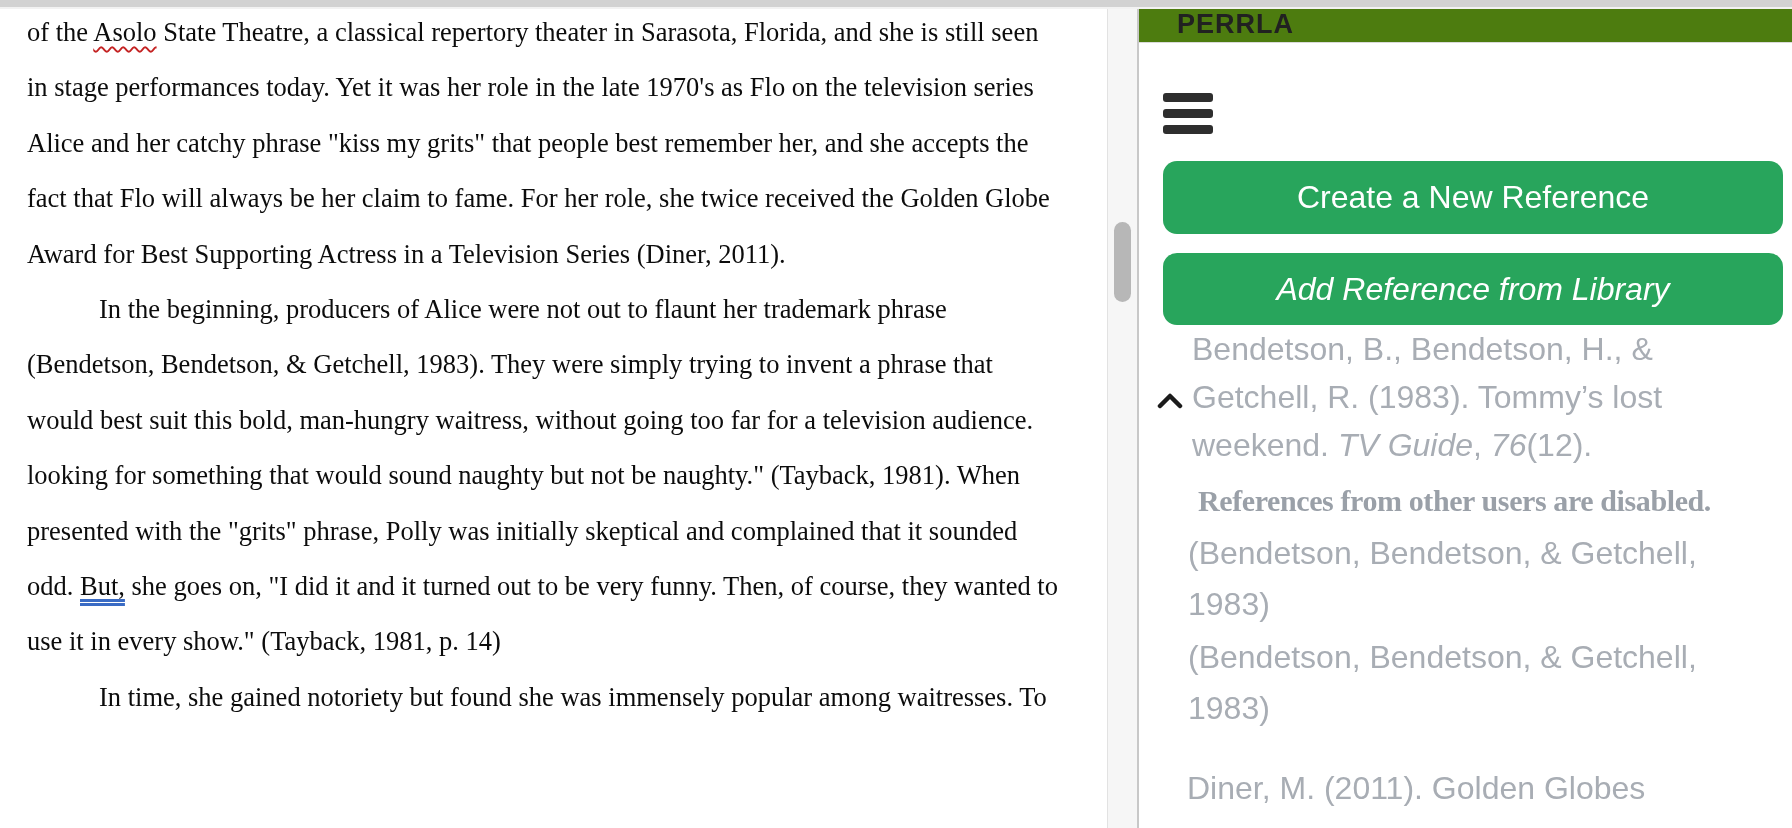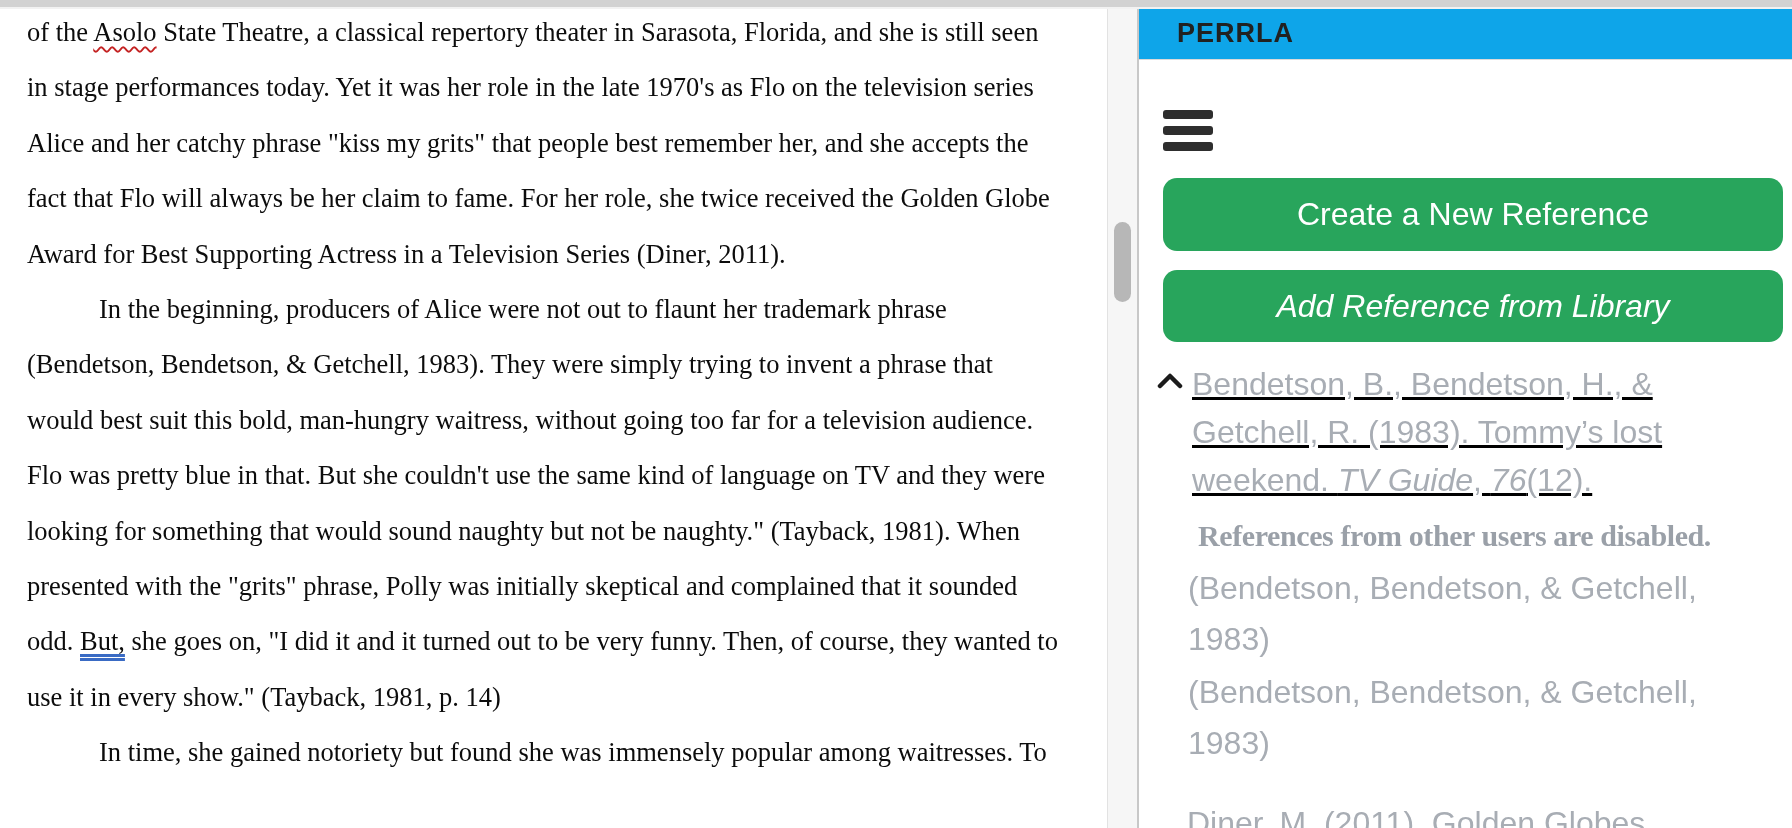--- a/index.html
+++ b/index.html
@@ -47,21 +47,21 @@
     position:absolute;left:6px;top:215px;width:17px;height:80px;
     background:#b7b7b7;border-radius:9px;
   }
   
   .sidebar{
     position:absolute;left:1137px;top:0;right:0;bottom:0;
     background:#ffffff;border-left:2px solid #c8c8c8;
     overflow:hidden;z-index:3;
   }
   .sb-header{
-    margin-top:7px;height:53px;background:#0ea5e9;
+    margin-top:7px;height:36px;background:#4d7c0f;
     border-bottom:1px solid #dadada;
     display:flex;align-items:center;padding-left:38px;
     box-sizing:border-box;
   }
   .sb-header .app-title{
     font-size:27px;font-weight:600;color:#212121;letter-spacing:1px;
   }
   .sb-content{padding:0 9px 0 18px;}
   .title-row{
     margin-top:47px;margin-left:6px;
@@ -77,21 +77,21 @@
     margin-left:6px;height:73px;border-radius:14px;border:none;
     background:var(--accent-green,#28a55c);color:#ffffff;
     font-family:"Liberation Sans","DejaVu Sans",sans-serif;
     font-size:32px;font-weight:400;
     display:flex;align-items:center;justify-content:center;
     width:calc(100% - 6px);box-sizing:border-box;cursor:pointer;
   }
   .green-btn.first{margin-top:25px;}
   .green-btn.second{margin-top:19px;height:72px;font-style:italic;}
   .ref-entry{
-    margin-top:18px;display:flex;align-items:flex-start;text-decoration:underline;
+    display:flex;align-items:center;
   }
   .chevron{width:26px;flex:0 0 26px;margin-top:12px;cursor:pointer;}
   .ref-text{
     margin-left:9px;
     font-size:32px;line-height:48px;color:var(--ref-gray,#a8adb4);
     white-space:nowrap;
   }
   .ref-text .it{font-style:italic;}
   .ref-line{white-space:nowrap;}
   .notice{
@@ -122,21 +122,20 @@
 <div class="doc-page">
   <div class="doc-text" id="doc-lines">
       <div class="doc-line"><span>of the </span><span class="m-spell">Asolo</span><span> State Theatre, a classical repertory theater in Sarasota, Florida, and she is still seen</span></div>
       <div class="doc-line"><span>in stage performances today. Yet it was her role in the late 1970's as Flo on the television series</span></div>
       <div class="doc-line"><span>Alice and her catchy phrase "kiss my grits" that people best remember her, and she accepts the</span></div>
       <div class="doc-line"><span>fact that Flo will always be her claim to fame. For her role, she twice received the Golden Globe</span></div>
       <div class="doc-line"><span>Award for Best Supporting Actress in a Television Series (Diner, 2011).</span></div>
       <div class="doc-line indent"><span>In the beginning, producers of Alice were not out to flaunt her trademark phrase</span></div>
       <div class="doc-line"><span>(Bendetson, Bendetson, &amp; Getchell, 1983). They were simply trying to invent a phrase that</span></div>
       <div class="doc-line"><span>would best suit this bold, man-hungry waitress, without going too far for a television audience.</span></div>
-      <div class="doc-line"><span>Flo was pretty blue in that. But she couldn't use the same kind of language on TV and they were</span></div>
       <div class="doc-line"><span>looking for something that would sound naughty but not be naughty." (Tayback, 1981). When</span></div>
       <div class="doc-line"><span>presented with the "grits" phrase, Polly was initially skeptical and complained that it sounded</span></div>
       <div class="doc-line"><span>odd. </span><span class="m-grammar">But,</span><span> she goes on, "I did it and it turned out to be very funny. Then, of course, they wanted to</span></div>
       <div class="doc-line"><span>use it in every show." (Tayback, 1981, p. 14)</span></div>
       <div class="doc-line indent"><span>In time, she gained notoriety but found she was immensely popular among waitresses. To</span></div>
     </div>
 </div>
 
 <div class="scroll-gutter">
   <div class="scroll-thumb"></div>

